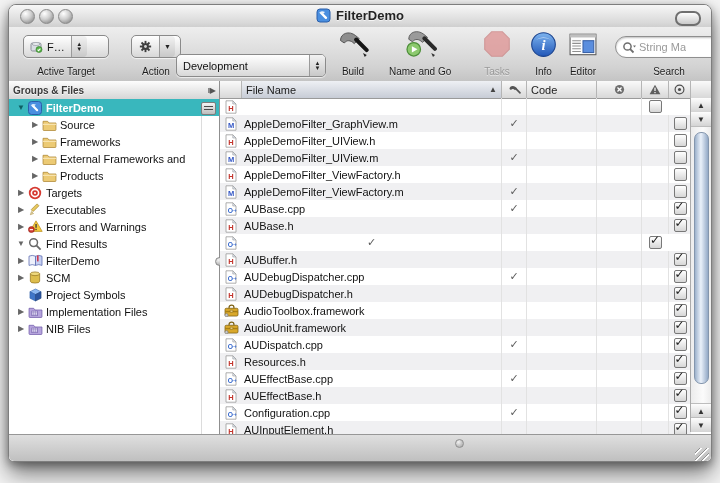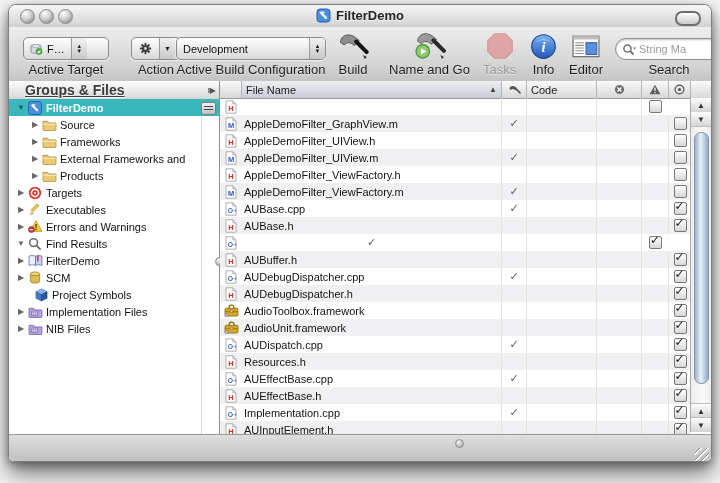--- a/index.html
+++ b/index.html
@@ -16,39 +16,39 @@
   .tl.close{left:11px}.tl.min{left:30px}.tl.zoom{left:49px}
   .titletext{position:absolute;left:0;right:0;top:3px;text-align:center;font-size:13px;font-weight:bold;color:#232323;
     text-shadow:0 1px 0 rgba(255,255,255,.7);}
   .proxy-icon{display:inline-block;vertical-align:-3px;margin-right:5px;}
   .pill{position:absolute;right:10px;top:6px;width:22px;height:11px;border:2px solid #6f6f6f;border-radius:7px;
     background:linear-gradient(#fdfdfd,#cacaca);}
   
   .toolbar{position:absolute;left:0;top:22px;right:0;height:54px;
     background:linear-gradient(#eeeeee,#d2d2d2 75%,#c4c4c4);border-bottom:1px solid #8f8f8f;}
   .tb-item{position:absolute;top:6px;height:44px;display:flex;flex-direction:column;align-items:center;justify-content:flex-end;}
-  .tb-label{font-size:13px;color:#1d1d1d;margin-top:2px;white-space:nowrap;text-shadow:0 1px 0 rgba(255,255,255,.55);}
+  .tb-label{font-size:10px;color:#1d1d1d;margin-top:8px;white-space:nowrap;text-shadow:0 1px 0 rgba(255,255,255,.55);}
   .tb-label.dim{color:#9a9a9a;}
   .popup{display:flex;align-items:center;height:21px;border:1px solid #8a8a8a;border-radius:5px;
     background:linear-gradient(#ffffff,#d8d8d8);box-shadow:0 1px 1px rgba(255,255,255,.7);font-size:11px;color:#111;}
   .popup .pp-body{display:flex;align-items:center;gap:4px;padding:0 6px;white-space:nowrap;overflow:hidden;}
   .popup .pp-arrows{display:flex;flex-direction:column;align-items:center;justify-content:center;
     border-left:1px solid #9a9a9a;background:linear-gradient(#f2f2f2,#c8c8c8);height:100%;width:15px;border-radius:0 4px 4px 0;}
   .pp-arrows i{font-style:normal;font-size:6px;line-height:5px;color:#222;}
   .searchfield{display:flex;align-items:center;gap:3px;width:94px;height:20px;border:1px solid #8f8f8f;border-radius:11px;
     background:#fff;box-shadow:inset 0 1px 2px rgba(0,0,0,.25);padding:0 6px;font-size:11px;color:#9a9a9a;overflow:hidden;}
   .searchfield .stext{white-space:nowrap;overflow:hidden;}
   .ticon{height:30px;display:flex;align-items:flex-end;}
   
   .content{position:absolute;left:0;top:76px;right:0;bottom:0;background:#fff;}
   .sidebar{position:absolute;left:0;top:0;width:210px;bottom:0;background:#fff;overflow:hidden;}
   .sb-header{position:absolute;left:0;top:0;right:0;height:18px;border-bottom:1px solid #9a9a9a;
     background:linear-gradient(#fdfdfd,#d6d6d6);display:flex;align-items:center;}
-  .sb-header .sb-title{font-size:14px;font-weight:bold;color:#3c3c3c;padding-left:16px;flex:1;
-    text-shadow:0 1px 0 rgba(255,255,255,.7);text-decoration:underline;}
+  .sb-header .sb-title{font-size:10px;font-weight:bold;color:#3c3c3c;padding-left:4px;flex:1;
+    text-shadow:0 1px 0 rgba(255,255,255,.7);}
   .sb-header .split-glyph{font-size:8px;color:#555;padding-right:4px;letter-spacing:-1px;}
   .sb-gutterline{position:absolute;top:18px;bottom:0;right:17px;width:1px;background:#dcdcdc;}
   .sb-items{position:absolute;left:0;top:18px;right:0;}
   .sb-row{height:17px;display:flex;align-items:center;font-size:11px;color:#121212;white-space:nowrap;overflow:hidden;}
   .sb-row .tri{width:12px;text-align:center;font-size:8px;color:#666;flex:0 0 12px;}
   .sb-row .sb-icon{width:16px;flex:0 0 16px;display:flex;justify-content:center;}
   .sb-row .sb-label{margin-left:3px;overflow:hidden;text-overflow:clip;}
   .sb-row.sel{background:var(--selcolor,#39b7bd);color:#fff;font-weight:bold;position:relative;}
   .sb-row.sel .tri{color:#0e5f63;}
   .rowopt{position:absolute;right:3px;top:3px;width:13px;height:11px;border:1px solid #7d7d7d;border-radius:2px;
@@ -166,21 +166,20 @@
     <div class="tb-item" style="left:167px">
       <div class="popup" style="width:148px">
         <span class="pp-body" style="flex:1">
             <span>Development</span>
           </span>
         <span class="pp-arrows">
             <i>▲</i>
             <i>▼</i>
           </span>
       </div>
-      <div class="tb-label">Active Build Configuration</div>
     </div>
 
     <div class="tb-item" style="left:328px">
       <div class="ticon">
           <svg width="32" height="30" viewBox="0 0 24 24">
             <path d="M2 10 C2 4 9 2 14 6 L17 8.5 L13 12.5 C10 9.5 7 9.5 5 12 Z" fill="#8e8e8e" stroke="#4a4a4a" stroke-width=".7"></path>
             <rect x="12.6" y="8" width="3.2" height="15" rx="1.5" transform="rotate(-45 14 9)" fill="#151515"></rect>
             <path d="M20 20 l3 1.6 -1.6 1.6 Z" fill="#222"></path>
           </svg>
         </div>
@@ -379,21 +378,21 @@
           <div class="sb-row" style="padding-left: 6px;">
             <span class="tri">▶</span>
             <span class="sb-icon">
               <svg width="12" height="13" viewBox="0 0 12 14">
                 <path d="M1 3 v8 a5 2 0 0 0 10 0 V3" fill="#ddbd4d" stroke="#96761f" stroke-width=".8"></path>
                 <ellipse cx="6" cy="3" rx="5" ry="2" fill="#efd97e" stroke="#96761f" stroke-width=".8"></ellipse>
               </svg>
             </span>
             <span class="sb-label">SCM</span>
           </div>
-          <div class="sb-row" style="padding-left: 12px;">
+          <div class="sb-row" style="padding-left: 6px;">
             <span class="tri"></span>
             <span class="sb-icon">
               <svg width="13" height="14" viewBox="0 0 14 15">
                 <polygon points="7,1 13,4 7,7 1,4" fill="#8cb8f2" stroke="#2f5fa8" stroke-width=".6"></polygon>
                 <polygon points="1,4 7,7 7,14 1,11" fill="#3f76c9" stroke="#2f5fa8" stroke-width=".6"></polygon>
                 <polygon points="13,4 7,7 7,14 13,11" fill="#2a55a0" stroke="#1f4076" stroke-width=".6"></polygon>
               </svg>
             </span>
             <span class="sb-label">Project Symbols</span>
           </div>
@@ -803,21 +802,21 @@
           </div>
           <div class="trow">
             <div class="td c">
               <svg width="12" height="14" viewBox="0 0 12 14">
                 <path d="M1 .8 h6.8 l3.2 3.2 v9.2 H1 Z" fill="#fff" stroke="#9a9a9a" stroke-width=".8"></path>
                 <path d="M7.8 .8 l3.2 3.2 h-3.2 Z" fill="#dde5f0" stroke="#9a9a9a" stroke-width=".6"></path>
                 <text x="5" y="11" text-anchor="middle" font-size="6.5" font-weight="bold" fill="#3366cc" font-family="Liberation Sans,sans-serif">C</text>
                 <text x="9" y="10" text-anchor="middle" font-size="4.5" font-weight="bold" fill="#3366cc" font-family="Liberation Sans,sans-serif">++</text>
               </svg>
             </div>
-            <div class="td bord fname">Implementation.cpp</div>
+            <div class="td bord fname">Configuration.cpp</div>
             <div class="td c bord">
               <span class="chk">✓</span>
             </div>
             <div class="td bord"></div>
             <div class="td bord"></div>
             <div class="td bord"></div>
             <div class="td c">
               <span class="cbox on"></span>
             </div>
           </div>

